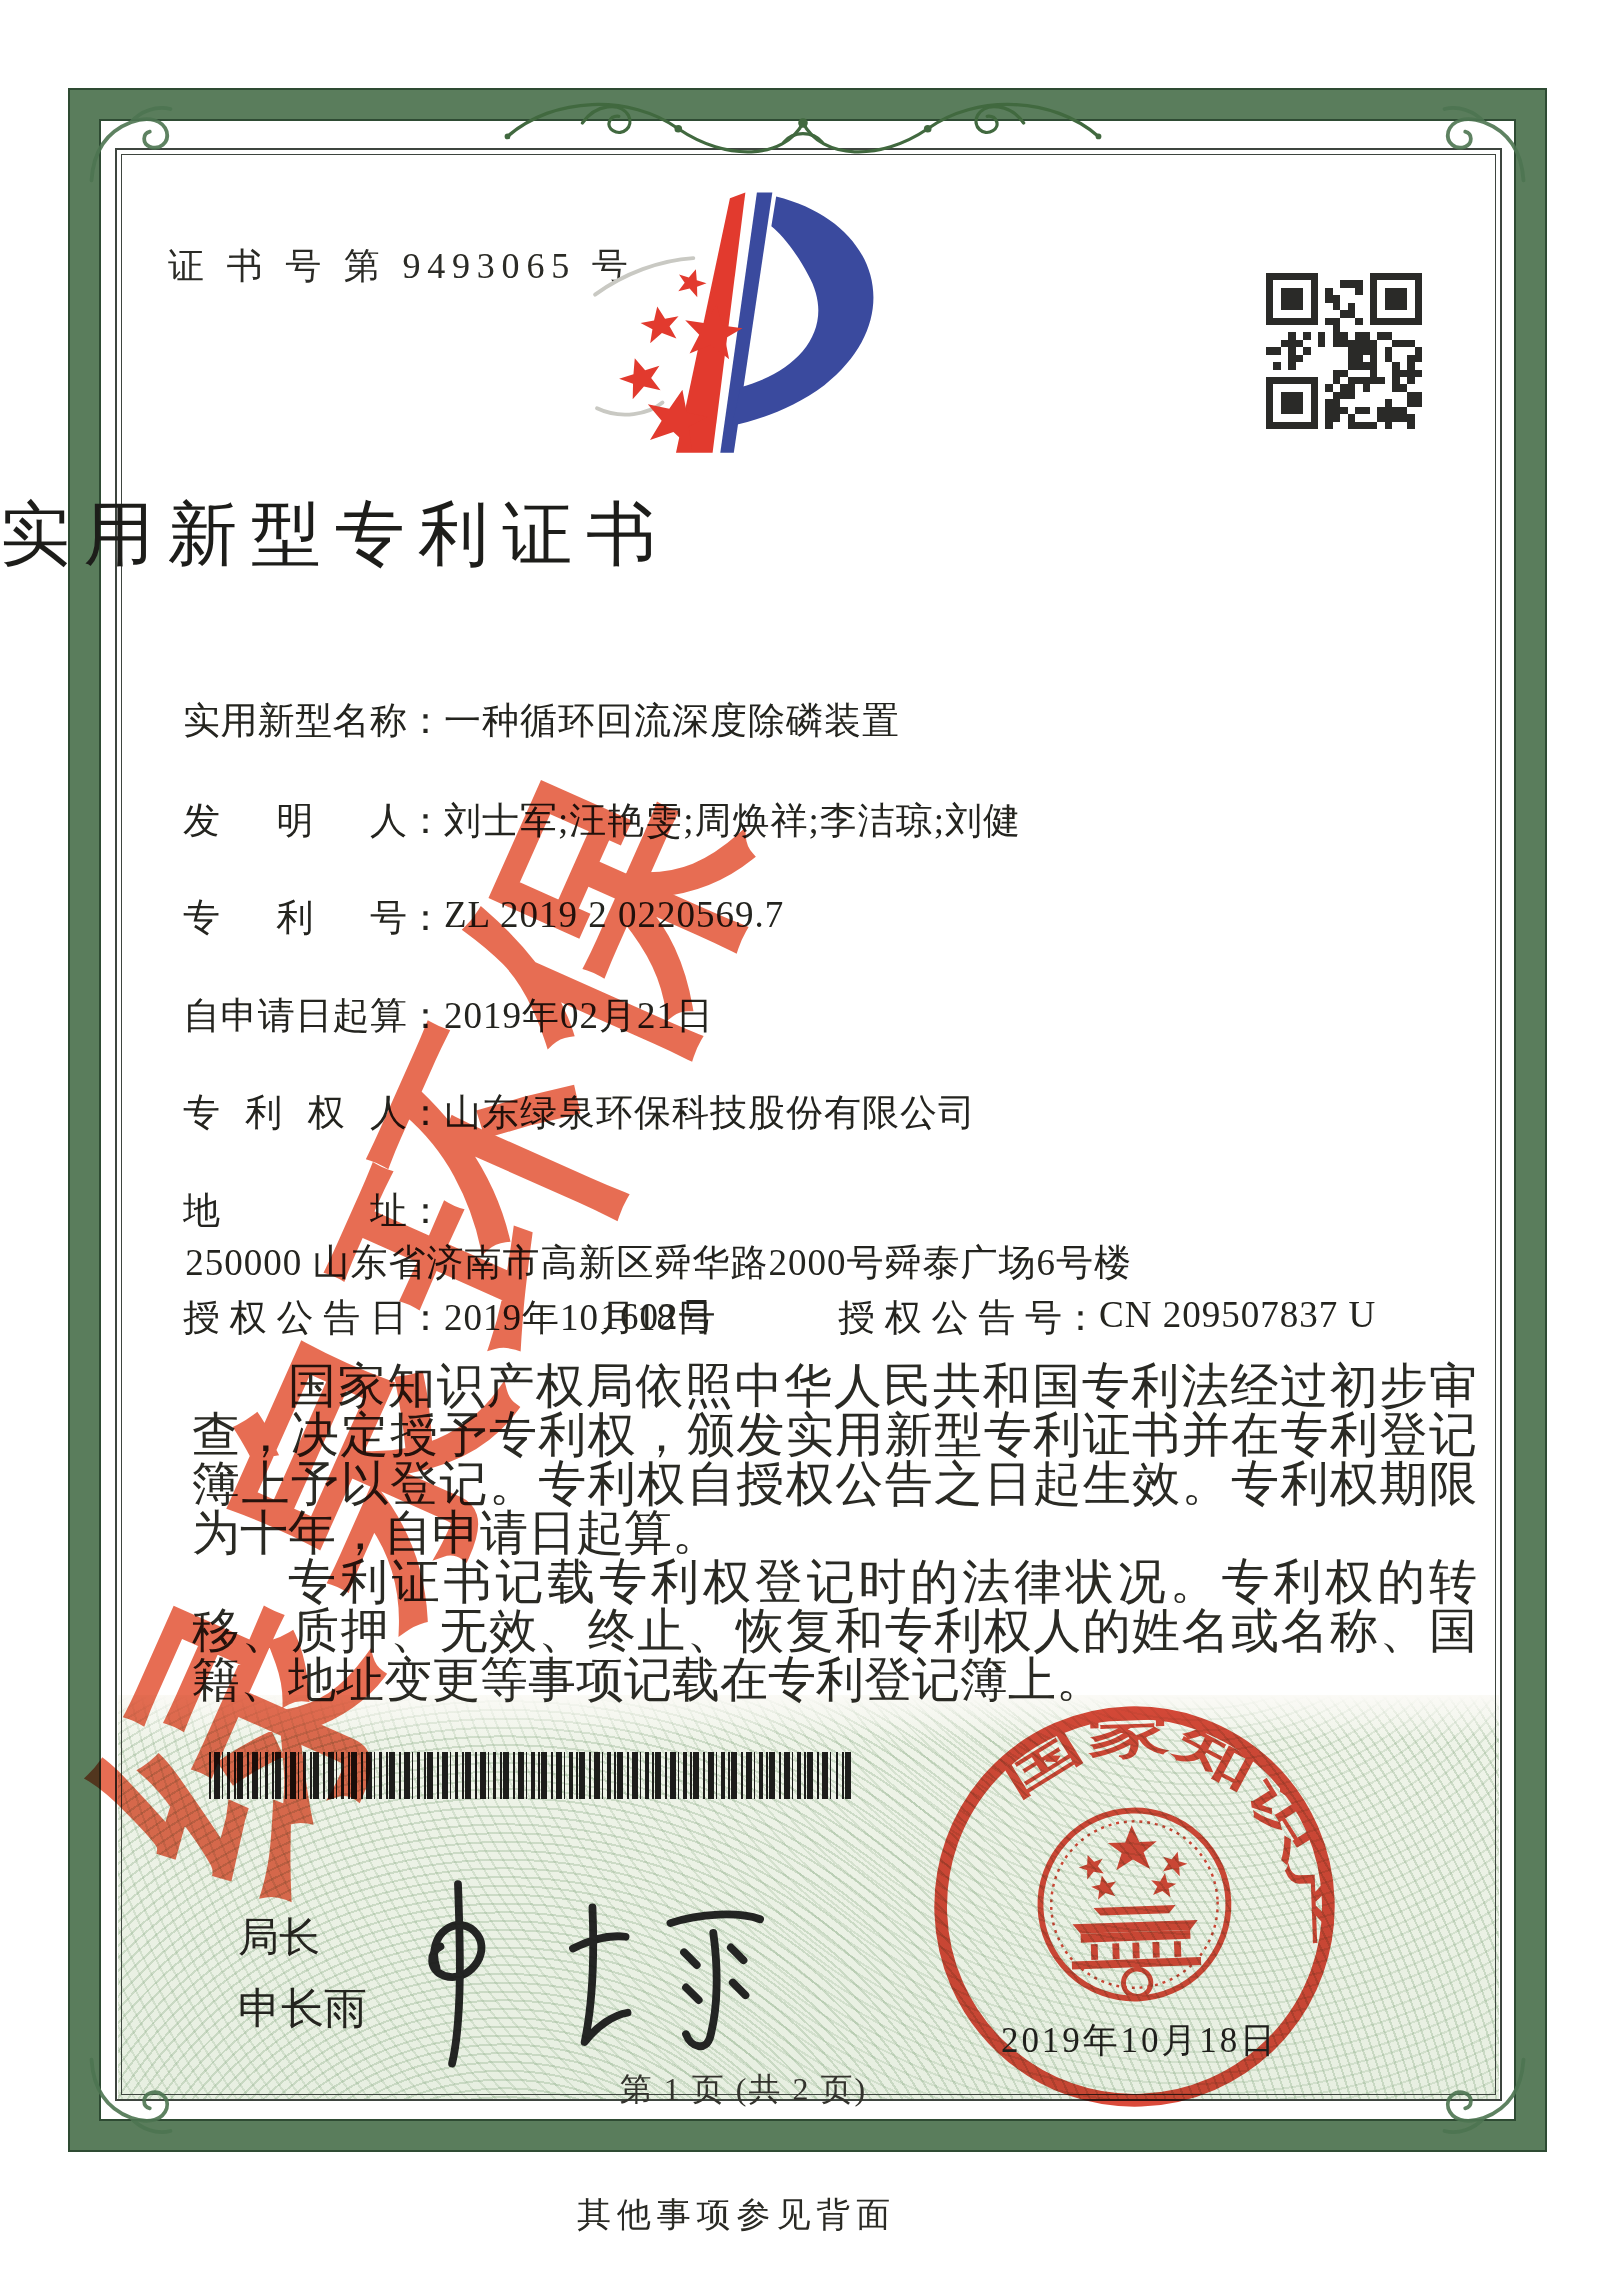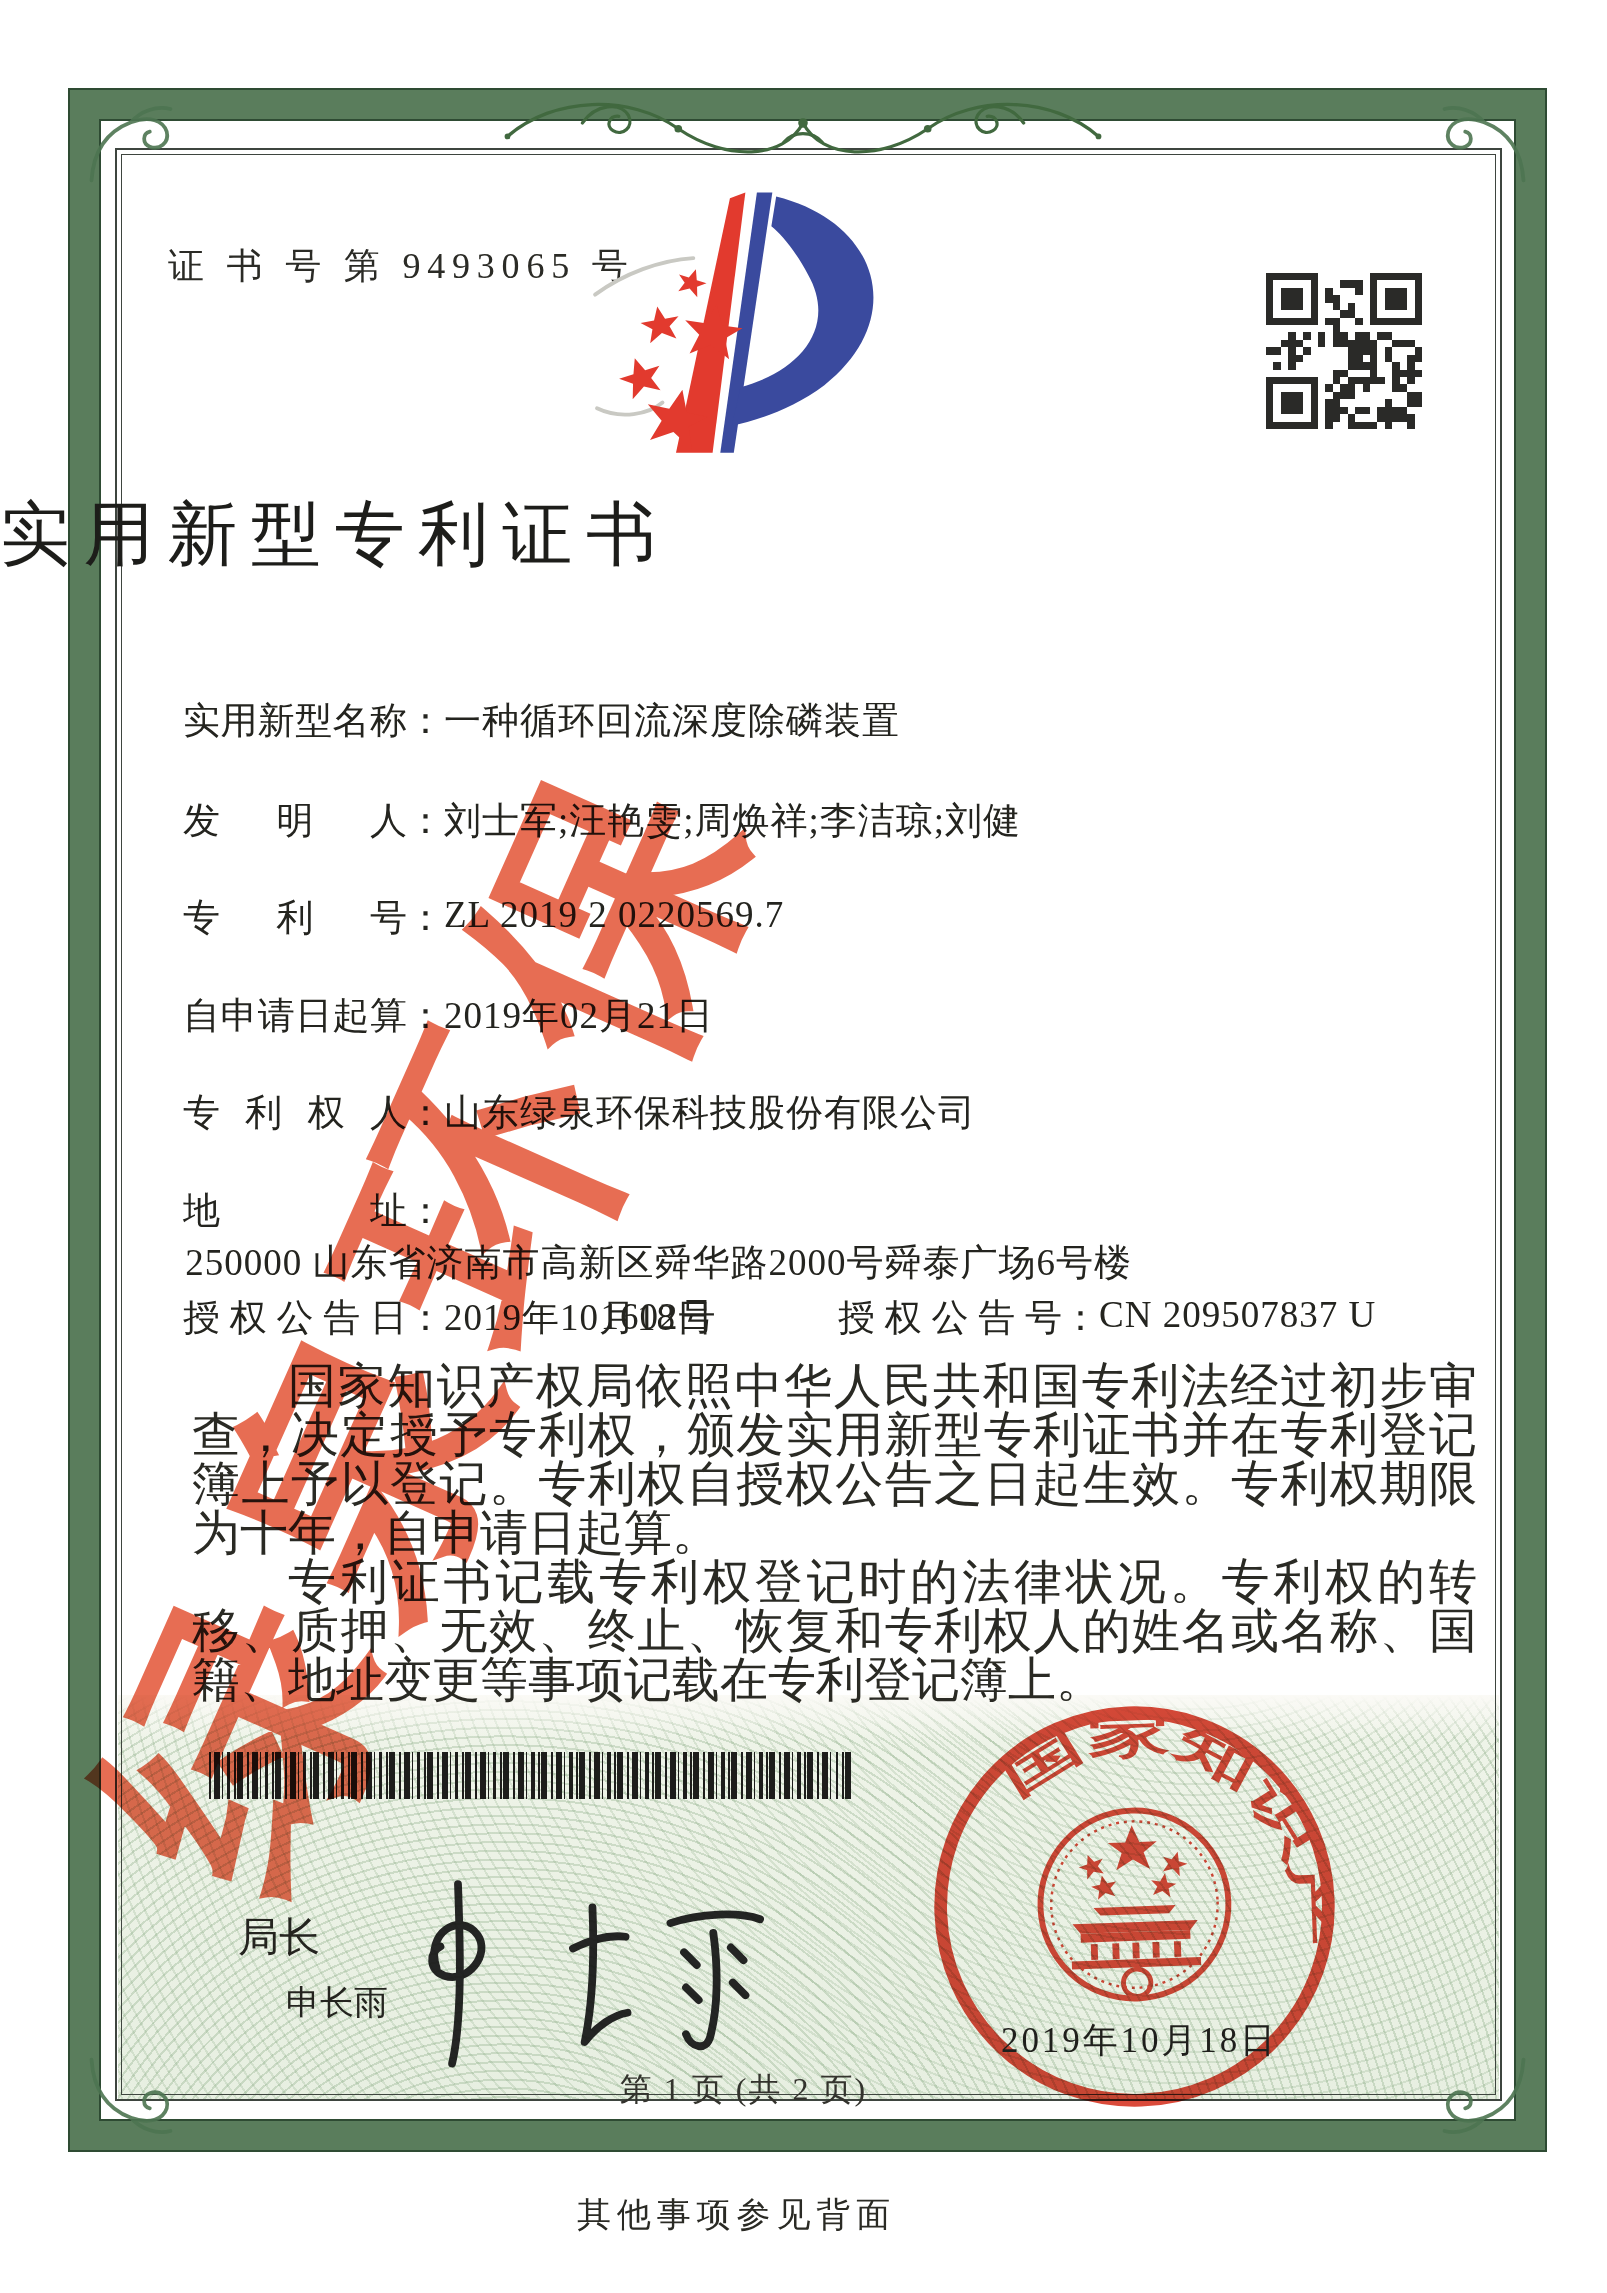--- a/index.html
+++ b/index.html
@@ -60,21 +60,21 @@
   .barcode{position:absolute;left:209px;top:1752px;width:642px;height:47px;z-index:2;
     background:repeating-linear-gradient(90deg,
       #1d1d1b 0 2px, rgba(0,0,0,0) 2px 4.9px,
       #1d1d1b 4.9px 10.7px, rgba(0,0,0,0) 10.7px 12.7px,
       #1d1d1b 12.7px 13.7px, rgba(0,0,0,0) 13.7px 18.5px,
       #1d1d1b 18.5px 21.5px, rgba(0,0,0,0) 21.5px 25px,
       #1d1d1b 25px 27px, rgba(0,0,0,0) 27px 28px,
       #1d1d1b 28px 34px, rgba(0,0,0,0) 34px 38px);}
 
   .director-label{position:absolute;left:238px;top:1910px;font-size:41px;z-index:2;font-family:"Liberation Sans","DejaVu Sans",sans-serif;}
-  .director-name{position:absolute;left:238px;top:1980px;font-size:34px;z-index:2;font-family:"Liberation Sans","DejaVu Sans",sans-serif;margin-left:48px;}
+  .director-name{position:absolute;left:238px;top:1980px;font-size:43px;z-index:2;font-family:"Liberation Sans","DejaVu Sans",sans-serif;}
   .signature{position:absolute;left:343px;top:1851px;width:458px;height:229px;z-index:3;opacity:.92;}
 
   .seal{position:absolute;left:925px;top:1697px;width:419px;height:419px;z-index:4;
     mix-blend-mode:multiply;opacity:.95;transform:rotate(-2deg);}
   .seal-date{position:absolute;left:954px;top:2017px;width:371px;z-index:6;text-align:center;
     font-size:35px;letter-spacing:2.9px;color:#1f1f1c;}
 
   .page-indicator{position:absolute;left:451px;top:2068px;width:585px;text-align:center;z-index:2;
     font-size:32px;letter-spacing:2px;color:#33332d;}
   .footer-note{position:absolute;left:444px;top:2192px;width:585px;text-align:center;

